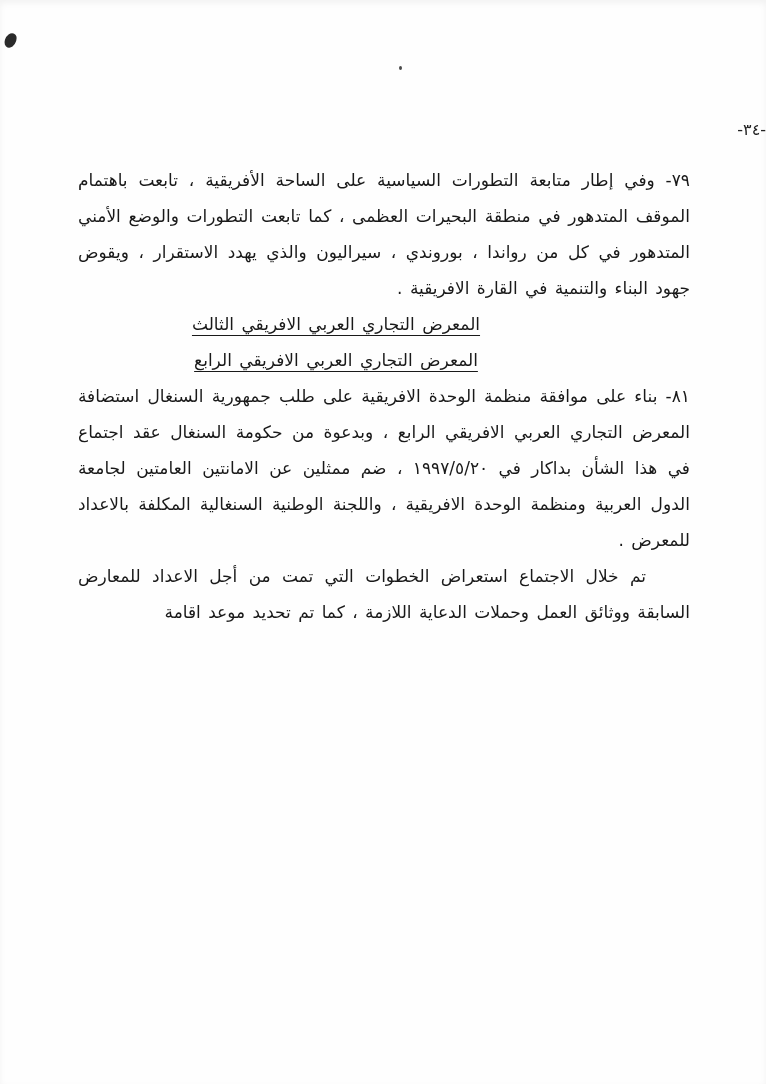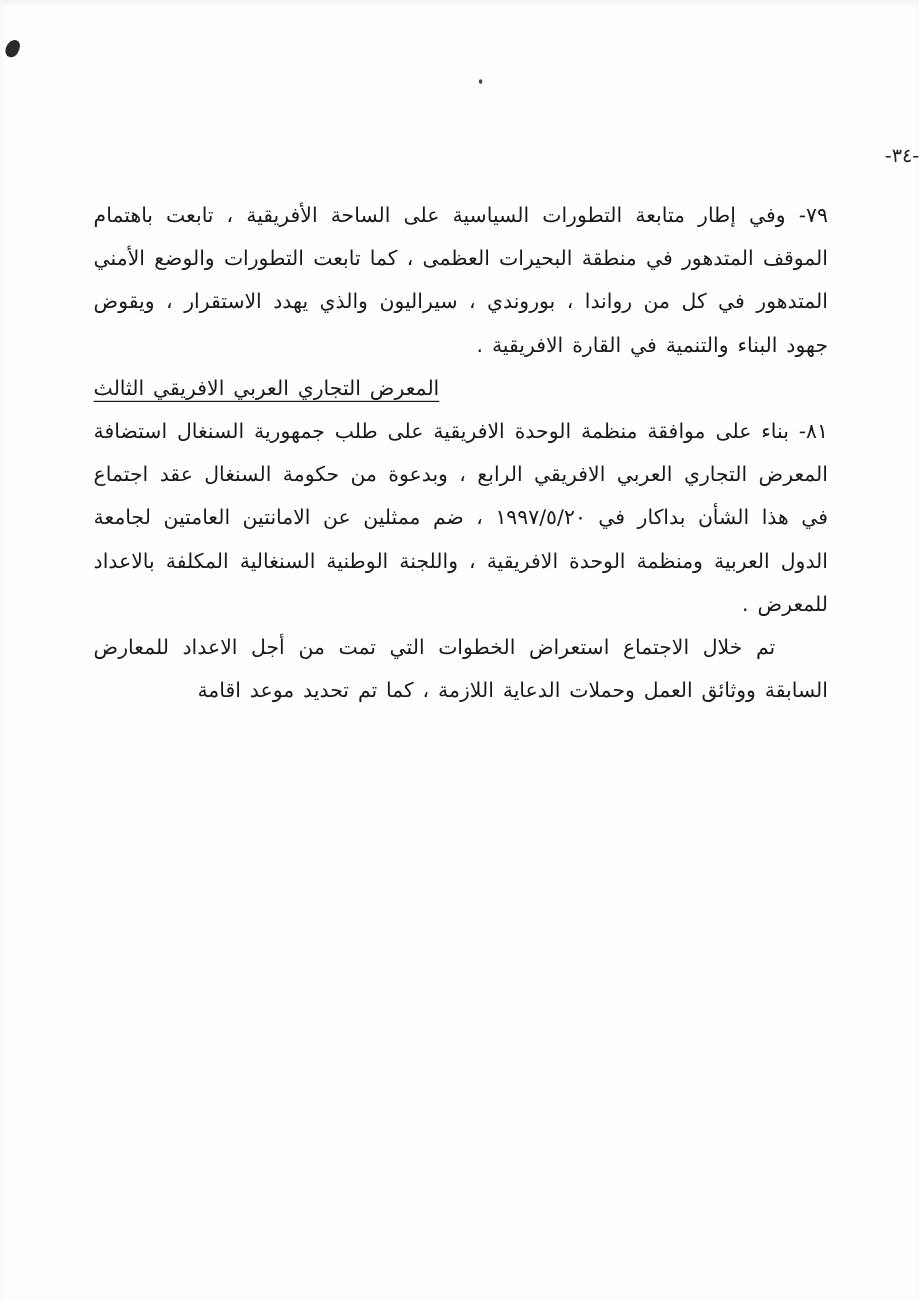--- a/index.html
+++ b/index.html
@@ -60,21 +60,21 @@
   .para.indent {
     text-indent: 44px;
   }
 
   .heading {
     font-size: 17px;
     font-weight: normal;
     line-height: 36px;
     margin: 0;
     padding-right: 96px;
-    text-align: left;
+    text-align: center;
     text-decoration: underline;
     text-underline-offset: 5px;
   }
 
   
   .artifact-blot {
     position: absolute;
     left: 5px;
     top: 33px;
     width: 11px;
@@ -105,20 +105,21 @@
   <div class="page-number">-٣٤-</div>
 
   <div class="body-text">
 
     <p class="para">٧٩- وفي إطار متابعة التطورات السياسية على الساحة الأفريقية ، تابعت باهتمام الموقف المتدهور في منطقة البحيرات العظمى ، كما تابعت التطورات والوضع الأمني المتدهور في كل من رواندا ، بوروندي ، سيراليون والذي يهدد الاستقرار ، ويقوض جهود البناء والتنمية في القارة الافريقية .</p>
 
     <h2 class="heading">المعرض التجاري العربي الافريقي الثالث</h2>
 
 
 
+    <h2 class="heading">المعرض التجاري العربي الافريقي الرابع</h2>
 
     <p class="para">٨١- بناء على موافقة منظمة الوحدة الافريقية على طلب جمهورية السنغال  استضافة المعرض التجاري العربي الافريقي  الرابع ، وبدعوة من حكومة السنغال عقد اجتماع في هذا الشأن بداكار في ١٩٩٧/٥/٢٠ ، ضم ممثلين عن الامانتين العامتين لجامعة الدول العربية ومنظمة الوحدة الافريقية ، واللجنة الوطنية السنغالية المكلفة بالاعداد للمعرض .</p>
 
     <p class="para indent">تم خلال الاجتماع استعراض الخطوات التي تمت من  أجل الاعداد للمعارض السابقة ووثائق العمل وحملات الدعاية اللازمة ، كما تم تحديد موعد اقامة</p>
 
   </div>
 
 </div>
 
 </body></html>

